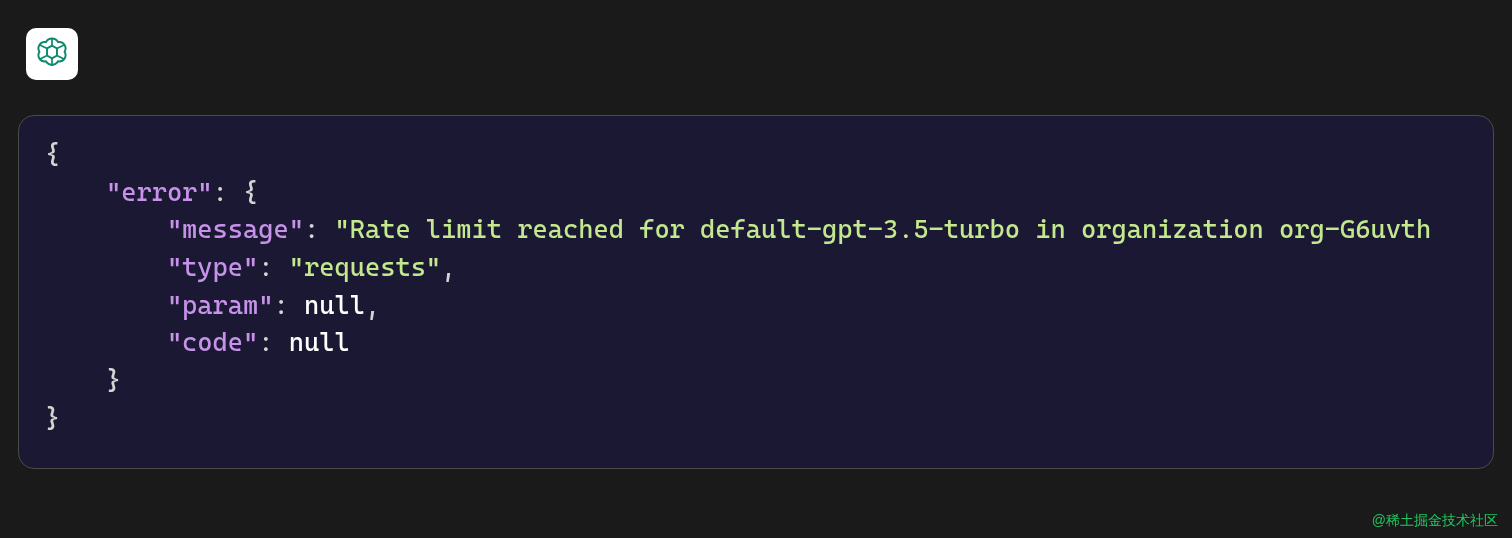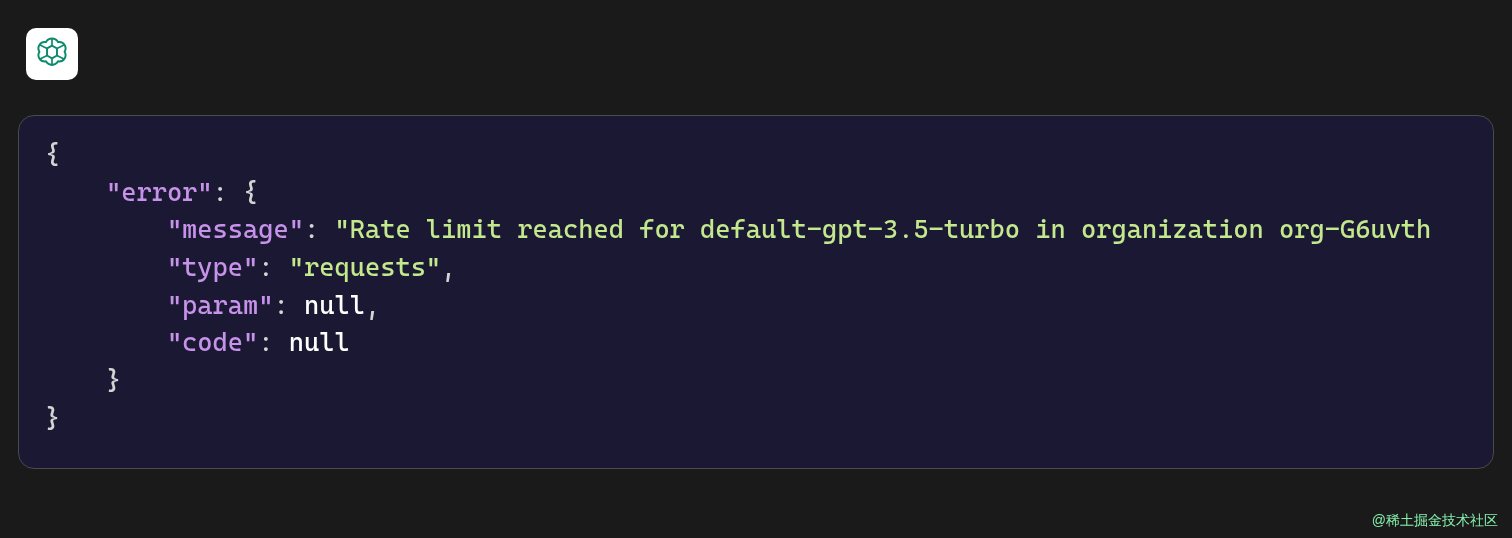--- a/index.html
+++ b/index.html
@@ -64,21 +64,21 @@
       color: #d4d4d4;
     }
     .punct { color: #d4d4d4; }
     .key { color: #c792ea; }
     .string { color: #c3e88d; }
     .null { color: #ffffff; }
     .watermark {
       position: absolute;
       right: 14px;
       bottom: 8px;
-      color: #86efac;
+      color: #22c55e;
       font-size: 14px;
       font-family: -apple-system, sans-serif;
     }
   </style>
 </head>
 <body>
 
 <div class="avatar">
   <span>
     <svg viewBox="0 0 24 24" fill="none" stroke="#0d8a6f" stroke-width="1.4">

